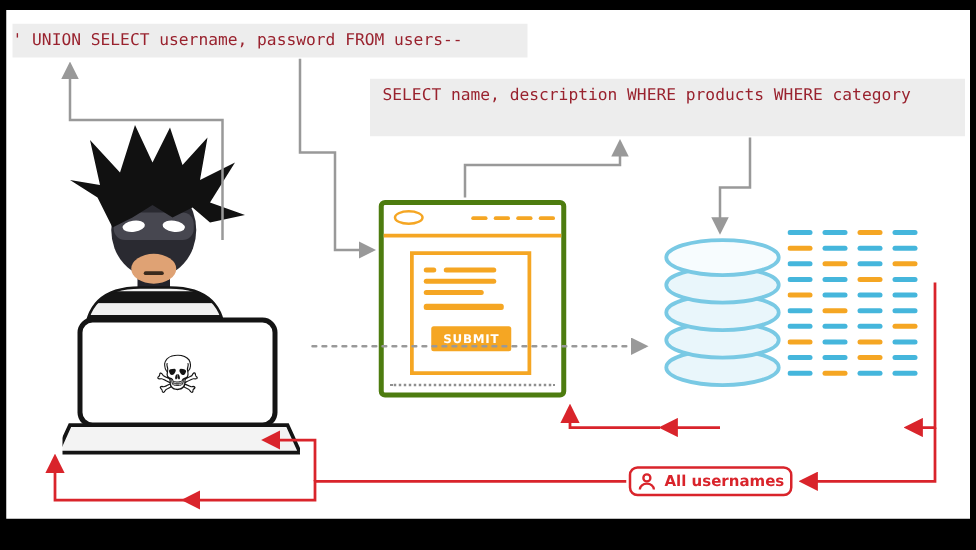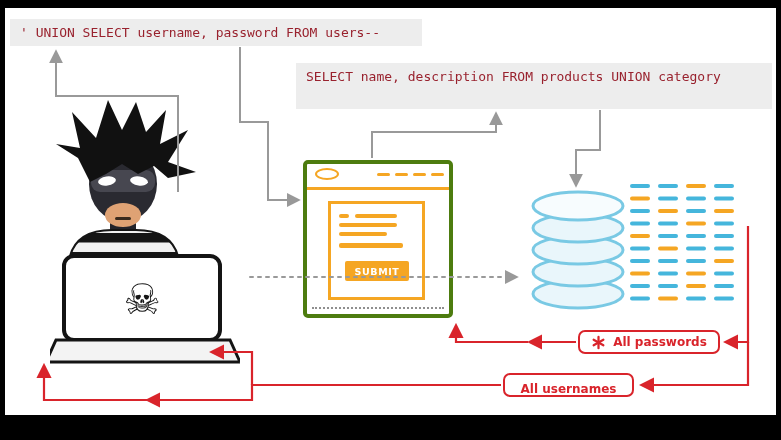--- a/index.html
+++ b/index.html
@@ -3,21 +3,21 @@
 <meta charset="utf-8">
 <style>
   html,body{margin:0;padding:0;background:#000;}
   .stage{position:relative;width:781px;height:440px;background:#000;overflow:hidden;
          font-family:"DejaVu Sans","Liberation Sans",sans-serif;}
   .paper{position:absolute;left:5px;top:8px;width:771px;height:407px;background:#fff;z-index:0;}
 
   
   .code-box{position:absolute;background:#ededed;color:#99222e;z-index:2;
             font-family:"DejaVu Sans Mono","Liberation Mono",monospace;font-size:13px;box-sizing:border-box;}
-  .box1{left:10px;top:19px;width:412px;height:27px;line-height:27px;padding-left:10px;}
+  .box1{left:10px;top:19px;width:412px;height:27px;line-height:27px;padding-left:0;}
   .box2{left:296px;top:63px;width:476px;height:46px;padding:4px 0 0 10px;line-height:19px;}
 
   
   .browser{position:absolute;left:303px;top:160px;width:150px;height:158px;background:#fff;
            border:4px solid #4d7c0f;border-radius:5px;box-sizing:border-box;z-index:2;}
   .b-header{position:absolute;left:0;top:0;right:0;height:23px;border-bottom:3px solid #f5a623;}
   .oval{position:absolute;left:8px;top:4px;width:24px;height:12px;border:2.5px solid #f5a623;border-radius:50%;box-sizing:border-box;}
   .mdash{position:absolute;top:9px;height:3px;width:13px;background:#f5a623;border-radius:2px;}
   .md1{left:70px}.md2{left:88px}.md3{left:106px}.md4{left:124px}
   .form{position:absolute;left:21px;top:37px;width:97px;height:99px;border:3px solid #f5a623;box-sizing:border-box;background:#fff;}
@@ -36,39 +36,39 @@
   .fig{position:absolute;z-index:2;}
   .hacker{left:50px;top:100px;}
   .dbsvg{left:528px;top:176px;}
   .gridsvg{left:630px;top:184px;}
 
   
   .badge{position:absolute;height:24px;border:2.5px solid #d9242b;border-radius:7px;background:#fff;
          display:flex;align-items:center;justify-content:center;gap:7px;box-sizing:border-box;
          font-weight:bold;font-size:12px;color:#d9242b;z-index:2;}
   .badge-pw{left:578px;top:330px;width:142px;}
-  .badge-un{left:503px;top:373px;width:131px;flex-direction:column;}
+  .badge-un{left:503px;top:373px;width:131px;}
 
   .overlay{position:absolute;left:0;top:0;z-index:5;pointer-events:none;}
   .garrow{stroke:#999;stroke-width:2;fill:none;}
   .rarrow{stroke:#d9242b;stroke-width:2.2;fill:none;}
   .dashed{stroke-dasharray:3 5;stroke-linecap:round;}
 </style>
 </head>
 <body>
 
 <div class="stage">
   <div class="paper"></div>
 
   <div class="code-box box1">
     <span>' UNION SELECT username, password FROM users--</span>
   </div>
 
   <div class="code-box box2">
-    <div>SELECT name, description FROM products UNION category</div>
+    <div>SELECT name, description WHERE products WHERE category</div>
   </div>
 
   <svg class="fig hacker" width="190" height="265" viewBox="0 0 190 265">
     <defs>
       <pattern id="stripes" width="12" height="19" patternUnits="userSpaceOnUse">
         <rect width="12" height="19" fill="#f1f1f1"></rect>
         <rect width="12" height="9.5" fill="#151515"></rect>
       </pattern>
     </defs>
     <rect x="60" y="118" width="26" height="18" fill="#23232a"></rect>
@@ -152,30 +152,20 @@
         <rect x="28" y="100" width="20" height="4" rx="2" fill="#45b6dc"></rect>
         <rect x="56" y="100" width="20" height="4" rx="2" fill="#f5a623"></rect>
         <rect x="84" y="100" width="20" height="4" rx="2" fill="#45b6dc"></rect>
         <rect x="0" y="112.5" width="20" height="4" rx="2" fill="#45b6dc"></rect>
         <rect x="28" y="112.5" width="20" height="4" rx="2" fill="#f5a623"></rect>
         <rect x="56" y="112.5" width="20" height="4" rx="2" fill="#45b6dc"></rect>
         <rect x="84" y="112.5" width="20" height="4" rx="2" fill="#45b6dc"></rect>
       </g>
   </svg>
 
-  <div class="badge badge-pw">
-    <svg width="15" height="15" viewBox="0 0 16 16">
-      <g stroke="#d9242b" stroke-width="2.4" stroke-linecap="round">
-        <line x1="8" y1="2" x2="8" y2="14"></line>
-        <line x1="2.8" y1="5" x2="13.2" y2="11"></line>
-        <line x1="2.8" y1="11" x2="13.2" y2="5"></line>
-      </g>
-    </svg>
-    <span>All passwords</span>
-  </div>
   <div class="badge badge-un">
     <svg width="15" height="15" viewBox="0 0 16 16">
       <circle cx="8" cy="4.6" r="3" fill="none" stroke="#d9242b" stroke-width="2"></circle>
       <path d="M2,14.5 a6,5 0 0 1 12,0" fill="none" stroke="#d9242b" stroke-width="2"></path>
     </svg>
     <span>All usernames</span>
   </div>
 
   <svg class="overlay" width="781" height="440" viewBox="0 0 781 440">
     <defs>

